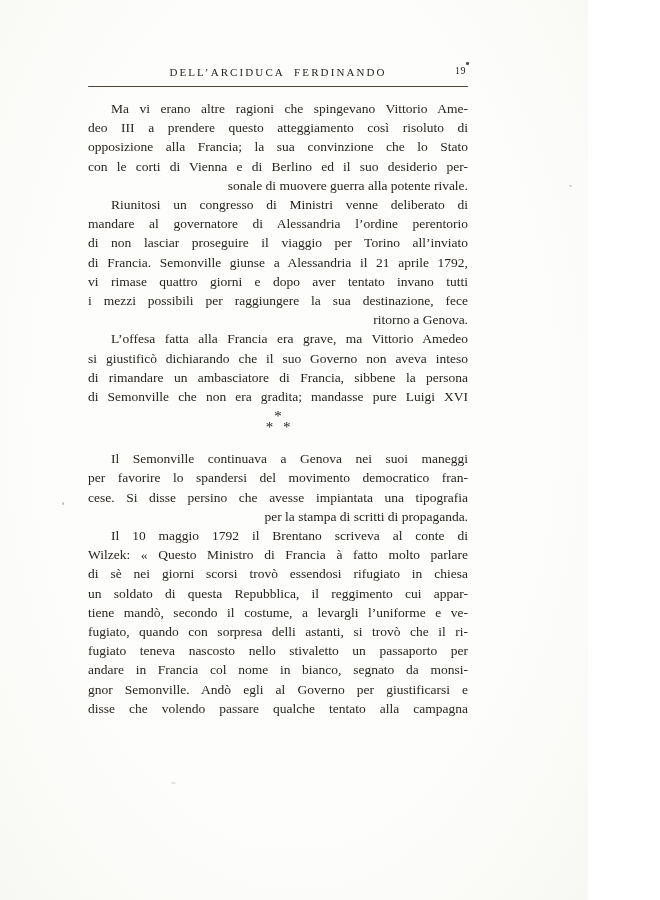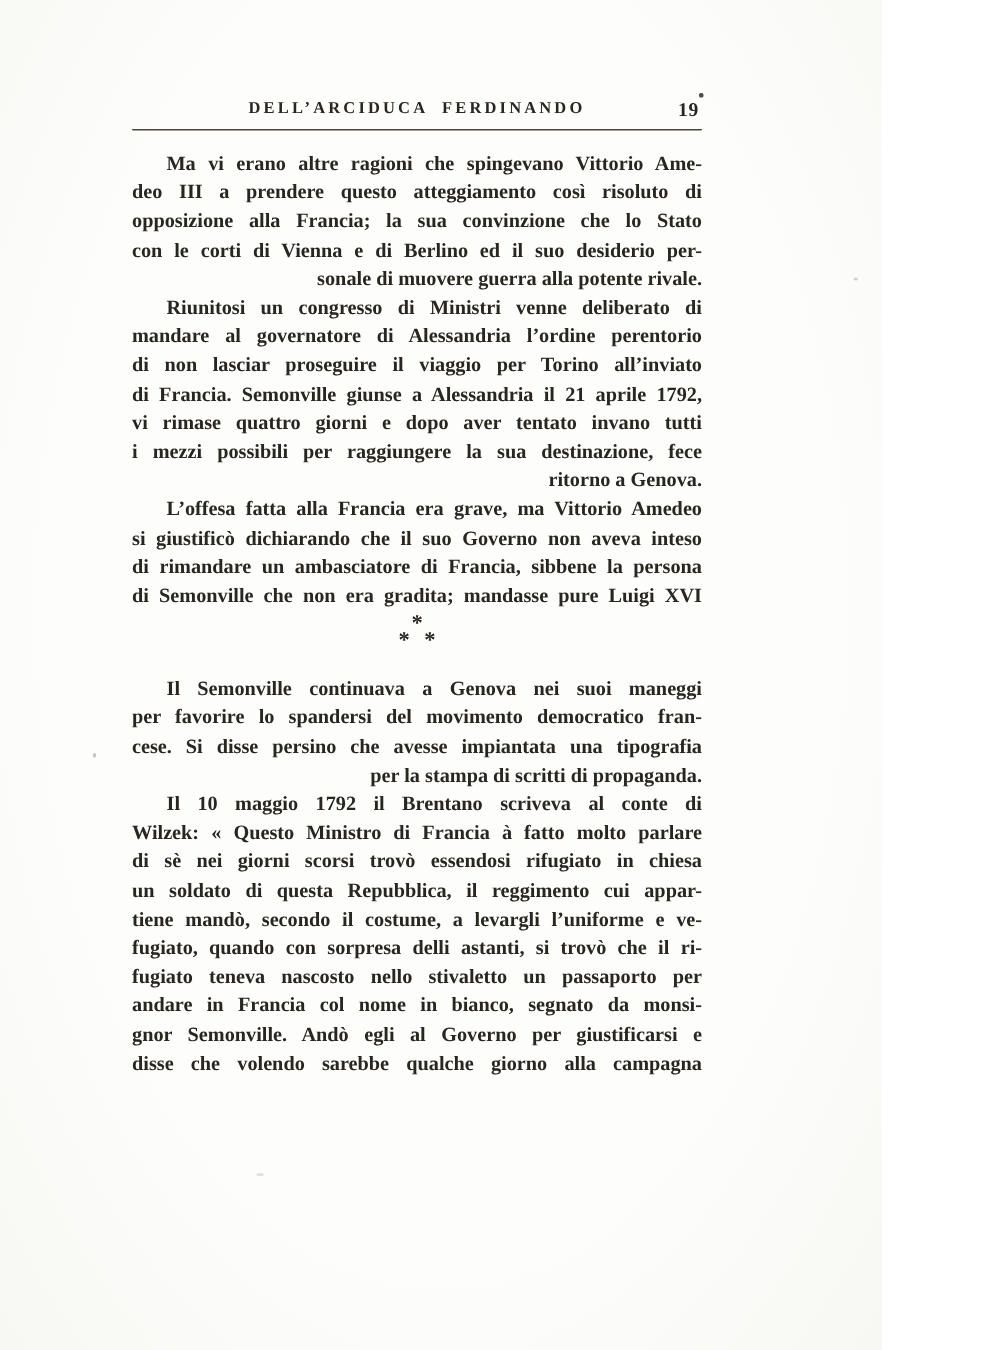--- a/index.html
+++ b/index.html
@@ -8,40 +8,39 @@
     font-family: "Liberation Serif", "DejaVu Serif", serif;
     background: #ffffff;
   }
   .page {
     position: relative;
     width: 588px;
     height: 900px;
     background: radial-gradient(ellipse at 50% 45%, var(--paper, #fdfdfc) 62%, #f7f7f3 100%);
     color: var(--ink, #29251f);
     overflow: hidden;
-    font-weight: bold;
   }
   
   .page-header {
     position: absolute;
     left: 88px; top: 66px;
     width: 380px; height: 16px;
   }
   .running-title {
     display: block;
     text-align: center;
     font-size: 11px;
     letter-spacing: 2.1px;
     word-spacing: 5px;
     color: var(--ink, #29251f);
   }
   .page-number {
     position: absolute;
     right: 2px; top: -1px;
-    font-size: 13px;
+    font-size: 10px;
     letter-spacing: 0.5px;
   }
   .header-rule {
     position: absolute;
     left: 88px; top: 86px;
     width: 380px; height: 1.4px;
     background: var(--rule, #4a443d);
     border-radius: 1px;
   }
   
@@ -130,21 +129,21 @@
       <div class="paragraph">
         <div class="line indent fill">Il 10 maggio 1792 il Brentano scriveva al conte di</div>
         <div class="line fill">Wilzek: « Questo Ministro di Francia à fatto molto parlare</div>
         <div class="line fill">di sè nei giorni scorsi trovò essendosi rifugiato in chiesa</div>
         <div class="line fill">un soldato di questa Repubblica, il reggimento cui appar-</div>
         <div class="line fill">tiene mandò, secondo il costume, a levargli l’uniforme e ve-</div>
         <div class="line fill">fugiato, quando con sorpresa delli astanti, si trovò che il ri-</div>
         <div class="line fill">fugiato teneva nascosto nello stivaletto un passaporto per</div>
         <div class="line fill">andare in Francia col nome in bianco, segnato da monsi-</div>
         <div class="line fill">gnor Semonville. Andò egli al Governo per giustificarsi e</div>
-        <div class="line fill">disse che volendo sarebbe qualche giorno alla campagna</div>
+        <div class="line fill">disse che volendo passare qualche tentato alla campagna</div>
       </div>
     </div>
 
   <div class="speck speck-1"></div>
   <div class="speck speck-2"></div>
   <div class="speck speck-3"></div>
   <div class="speck speck-4"></div>
 
 </div>
 

